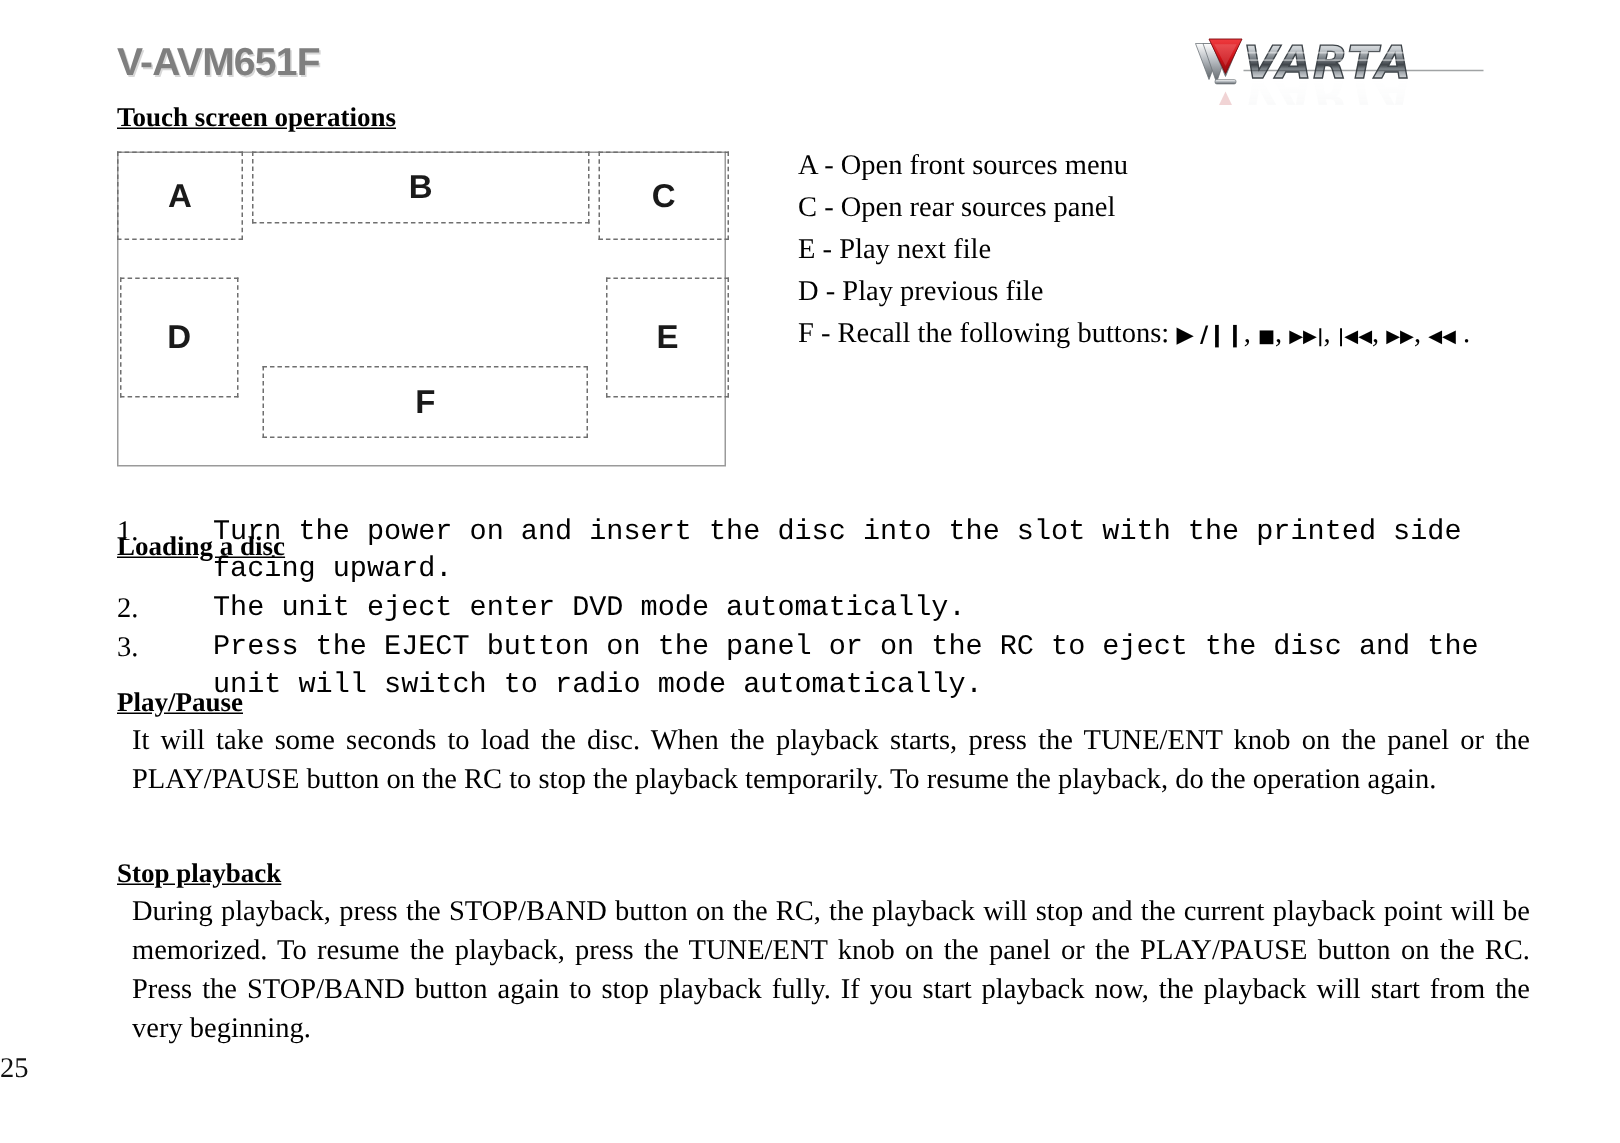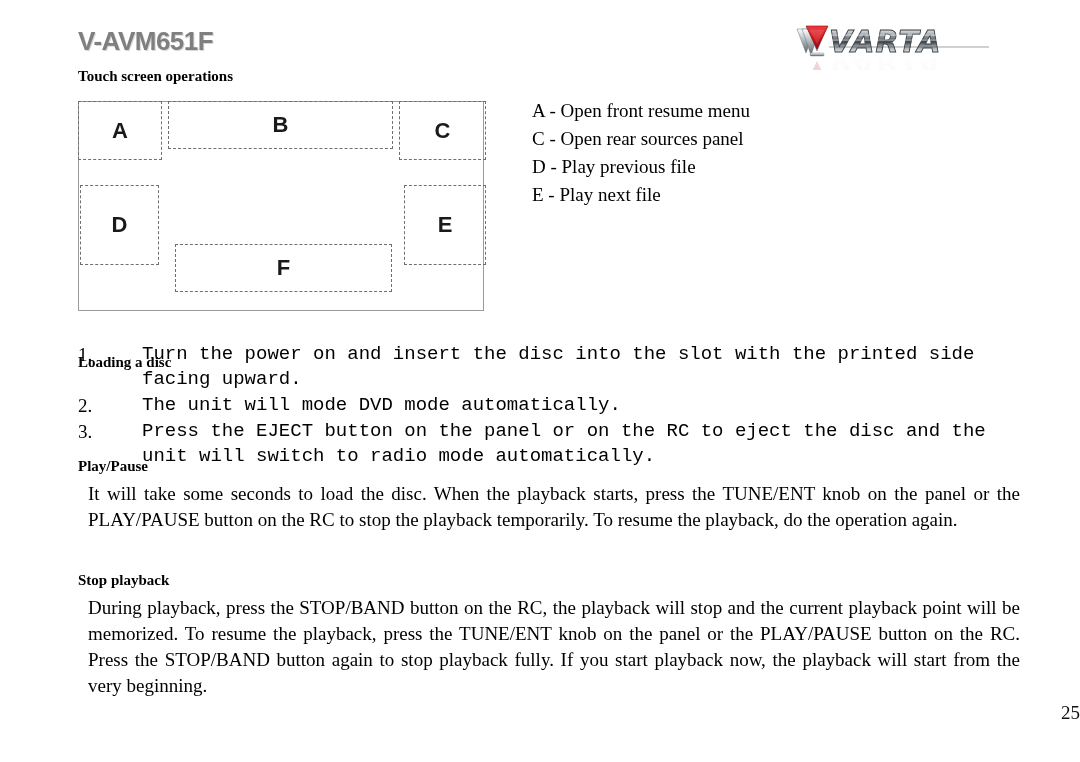--- a/index.html
+++ b/index.html
@@ -50,21 +50,22 @@
     top: 22px;
     width: 200px;
     height: 48px;
   }
   .logo svg { display: block; }
 
   
   .sec-head {
     font-family: "Liberation Serif", "DejaVu Serif", serif;
     font-weight: bold;
-    font-size: 15px;
+    font-size: 18px;
+    text-decoration: underline;
     white-space: nowrap;
   }
   .h-touch {
     position: absolute;
     left: 78px;
     top: 68px;
   }
   .h-loading {
     position: absolute;
     left: 78px;
@@ -177,21 +178,21 @@
   }
   .p-playpause { top: 481px; }
   .p-stop      { top: 595px; }
 
   
   .page-number {
     position: absolute;
     left: 0;
     top: 702px;
     width: 1080px;
-    text-align: right;
+    text-align: left;
     font-size: 19px;
     color: #111;
   }
 </style>
 </head>
 <body>
 
 <div class="page">
 
   <div class="header">
@@ -272,36 +273,39 @@
     </div>
     <div class="zone zone-e">
       <span>E</span>
     </div>
     <div class="zone zone-f">
       <span>F</span>
     </div>
   </div>
 
   <div class="legend">
-    <div class="legend-row">A - Open front resume menu</div>
+    <div class="legend-row">A - Open front sources menu</div>
     <div class="legend-row">C - Open rear sources panel</div>
+    <div class="legend-row">E - Play next file</div>
     <div class="legend-row">D - Play previous file</div>
-    <div class="legend-row">E - Play next file</div>
+    <div class="legend-row">
+      <span>F - Recall the following buttons: </span><span id="f-symbols"><span class="sym">▶ /❙❙</span><span>, </span><span class="sym-small">■</span><span>, </span><span class="sym-small">▶▶|</span><span>, </span><span class="sym-small">|◀◀</span><span>, </span><span class="sym-small">▶▶</span><span>, </span><span class="sym-small">◀◀</span><span> .</span></span>
+    </div>
   </div>
 
   <div class="sec-head h-loading">Loading a disc</div>
 
   <div class="olist">
     <div class="oitem">
       <span class="num">1.</span>
       <span class="cont">Turn the power on and insert the disc into the slot with the printed side facing upward.</span>
     </div>
     <div class="oitem">
       <span class="num">2.</span>
-      <span class="cont">The unit will mode DVD mode automatically.</span>
+      <span class="cont">The unit eject enter DVD mode automatically.</span>
     </div>
     <div class="oitem">
       <span class="num">3.</span>
       <span class="cont">Press the EJECT button on the panel or on the RC to eject the disc and the unit will switch to radio mode automatically.</span>
     </div>
   </div>
 
   <div class="sec-head h-playpause">Play/Pause</div>
   <div class="para p-playpause">It will take some seconds to load the disc. When the playback starts, press the TUNE/ENT knob on the panel or the PLAY/PAUSE button on the RC to stop the playback temporarily. To resume the playback, do the operation again.</div>
 

